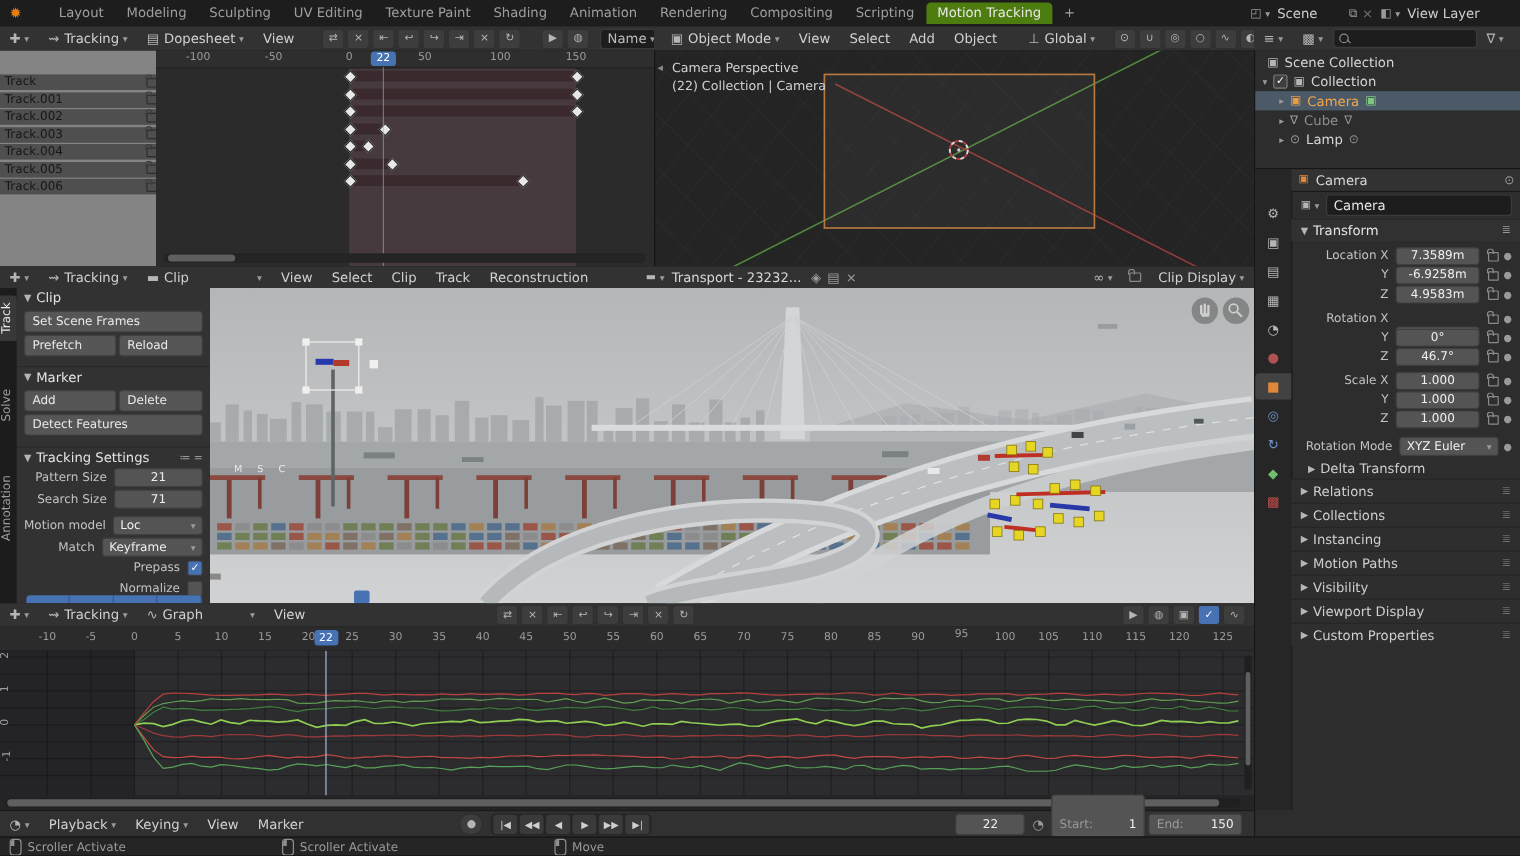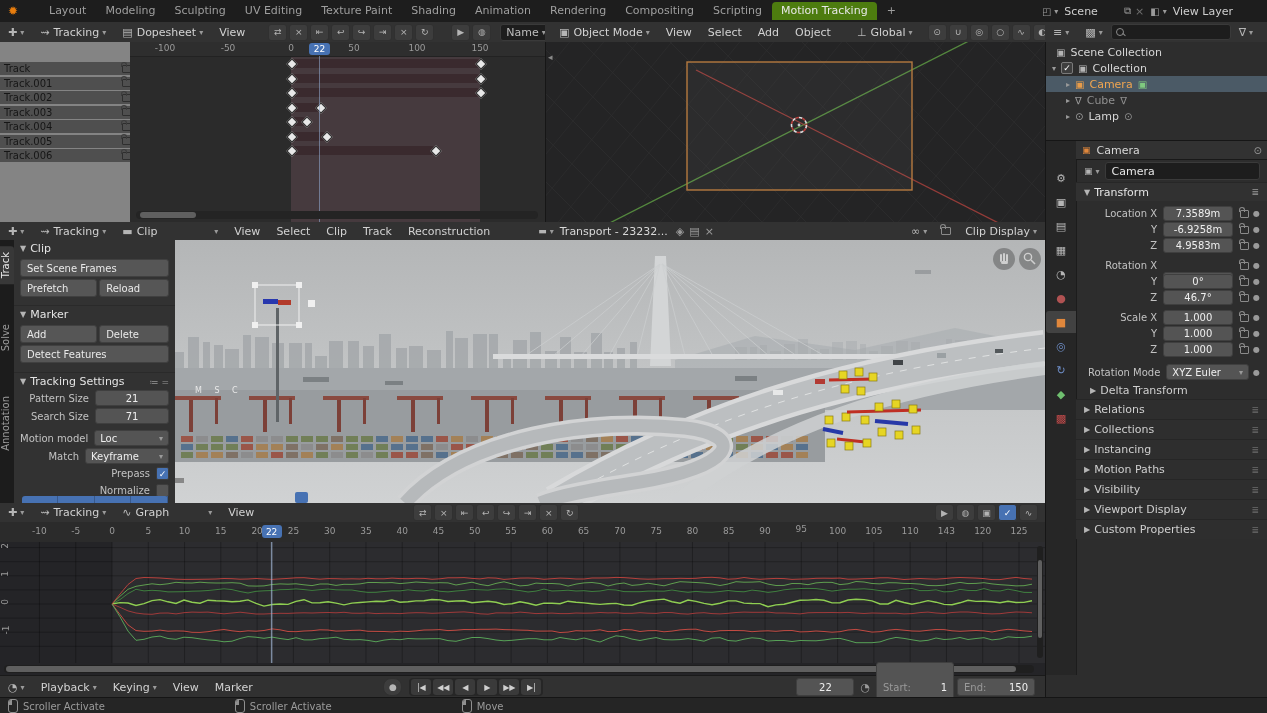--- a/index.html
+++ b/index.html
@@ -304,20 +304,24 @@
           <line x1="896" y1="-20" x2="1116" y2="200" opacity="0.7"></line>
           <line x1="940" y1="-20" x2="1160" y2="200" opacity="0.7"></line>
         </g>
       <line x1="40" y1="193" x2="480" y2="-30" stroke="#5d9a43" stroke-width="1.3" opacity="0.85"></line>
       <line x1="150" y1="28" x2="500" y2="205" stroke="#a8403c" stroke-width="1.3" opacity="0.85"></line>
       <rect x="141" y="20" width="225" height="128" fill="rgba(190,190,190,0.05)" stroke="#b5793f" stroke-width="1.4"></rect>
       <circle cx="253" cy="83" r="7.5" fill="none" stroke="#dddddd" stroke-width="1.6" stroke-dasharray="3.5 3.5"></circle>
       <circle cx="253" cy="83" r="7.5" fill="none" stroke="#b8403c" stroke-width="1.6" stroke-dasharray="3.5 3.5" stroke-dashoffset="3.5"></circle>
       <circle cx="253" cy="83" r="1.4" fill="#cccccc"></circle>
     </svg>
+    <div class="abs" style="left:14px;top:8px;line-height:15px;color:#d2d2d2;font-size:10.5px;">
+      <div>Camera Perspective</div>
+      <div>(22) Collection | Camera</div>
+    </div>
     <div class="abs" style="left:2px;top:10px;color:#8a8a8a;font-size:9px;">◂</div>
   </div>
 
   <div class="abs" id="outliner" style="left:1045px;top:42px;width:222px;height:98px;background:#2d2d2d;border-left:1px solid #161616;overflow:hidden;">
       <div class="row" style="position: absolute; left: 0px; top: 2px; width: 222px; height: 16px; padding-left: 10px;">
         <span style="color: rgb(181, 181, 181); font-size: 10px; margin-right: 5px;">▣</span>
         <span style="color: rgb(214, 214, 214); font-size: 11px; margin-right: 5px;">Scene Collection</span>
       </div>
       <div class="row" style="position: absolute; left: 0px; top: 18px; width: 222px; height: 16px; padding-left: 6px;">
         <span style="color: rgb(154, 154, 154); font-size: 8px; margin-right: 5px;">▾</span>
@@ -987,21 +991,21 @@
       <span style="position: absolute; left: 569.64px; top: 4px; width: 28px; text-align: center; font-size: 9px; color: rgb(154, 154, 154);">65</span>
       <span style="position: absolute; left: 605.92px; top: 4px; width: 28px; text-align: center; font-size: 9px; color: rgb(154, 154, 154);">70</span>
       <span style="position: absolute; left: 642.2px; top: 4px; width: 28px; text-align: center; font-size: 9px; color: rgb(154, 154, 154);">75</span>
       <span style="position: absolute; left: 678.48px; top: 4px; width: 28px; text-align: center; font-size: 9px; color: rgb(154, 154, 154);">80</span>
       <span style="position: absolute; left: 714.76px; top: 4px; width: 28px; text-align: center; font-size: 9px; color: rgb(154, 154, 154);">85</span>
       <span style="position: absolute; left: 751.04px; top: 4px; width: 28px; text-align: center; font-size: 9px; color: rgb(154, 154, 154);">90</span>
       <span style="position: absolute; left: 787.32px; top: 2px; width: 28px; text-align: center; font-size: 9px; color: rgb(154, 154, 154);">95</span>
       <span style="position: absolute; left: 823.6px; top: 4px; width: 28px; text-align: center; font-size: 9px; color: rgb(154, 154, 154);">100</span>
       <span style="position: absolute; left: 859.88px; top: 4px; width: 28px; text-align: center; font-size: 9px; color: rgb(154, 154, 154);">105</span>
       <span style="position: absolute; left: 896.16px; top: 4px; width: 28px; text-align: center; font-size: 9px; color: rgb(154, 154, 154);">110</span>
-      <span style="position: absolute; left: 932.44px; top: 4px; width: 28px; text-align: center; font-size: 9px; color: rgb(154, 154, 154);">143</span>
+      <span style="position: absolute; left: 932.44px; top: 4px; width: 28px; text-align: center; font-size: 9px; color: rgb(154, 154, 154);">115</span>
       <span style="position: absolute; left: 968.72px; top: 4px; width: 28px; text-align: center; font-size: 9px; color: rgb(154, 154, 154);">120</span>
       <span style="position: absolute; left: 1005px; top: 4px; width: 28px; text-align: center; font-size: 9px; color: rgb(154, 154, 154);">125</span>
       <span style="position: absolute; left: 261.632px; top: 3px; width: 20px; height: 13px; background: rgb(71, 114, 179); border-radius: 3px; color: rgb(255, 255, 255); font-size: 9px; display: flex; align-items: center; justify-content: center;">22</span>
     </div>
   <div class="abs" style="left:0;top:542px;width:1045px;height:133px;background:#242427;overflow:hidden;">
     <svg id="graph-svg" width="1045" height="121" viewBox="0 0 1045 121" style="position:absolute;left:0;top:0;">
         <rect x="112" y="0" width="933" height="121" fill="#2c2c2f"></rect>
         <line x1="39.44" y1="0" x2="39.44" y2="121" stroke="rgba(0,0,0,0.28)" stroke-width="1"></line>
         <line x1="75.72" y1="0" x2="75.72" y2="121" stroke="rgba(0,0,0,0.28)" stroke-width="1"></line>
         <line x1="112" y1="0" x2="112" y2="121" stroke="rgba(0,0,0,0.28)" stroke-width="1"></line>

